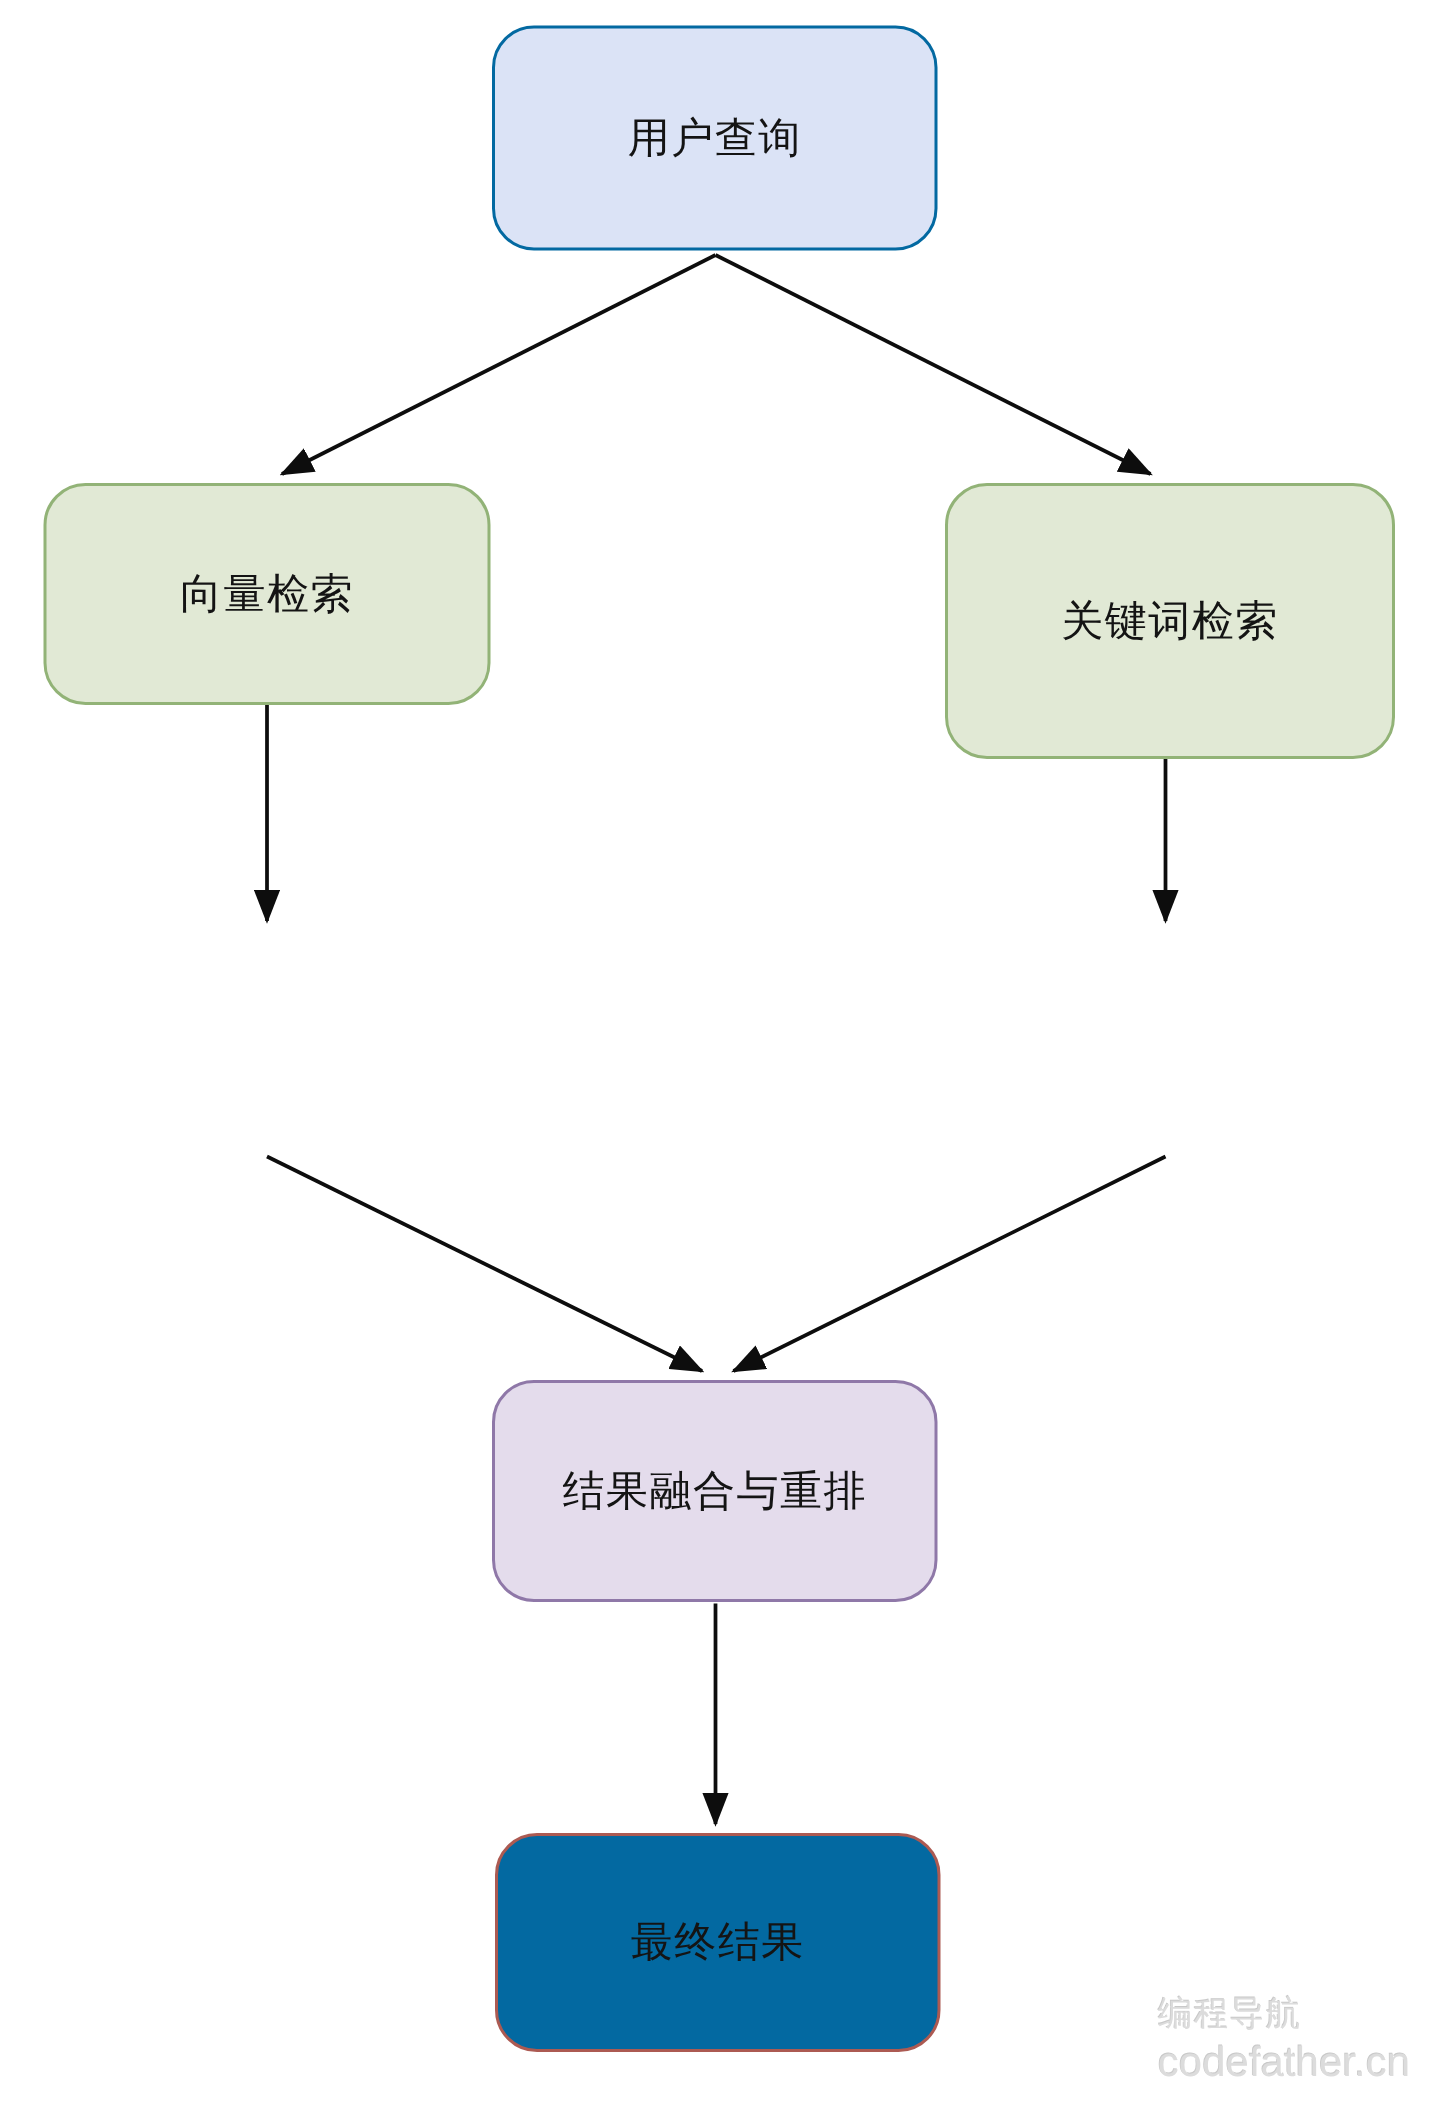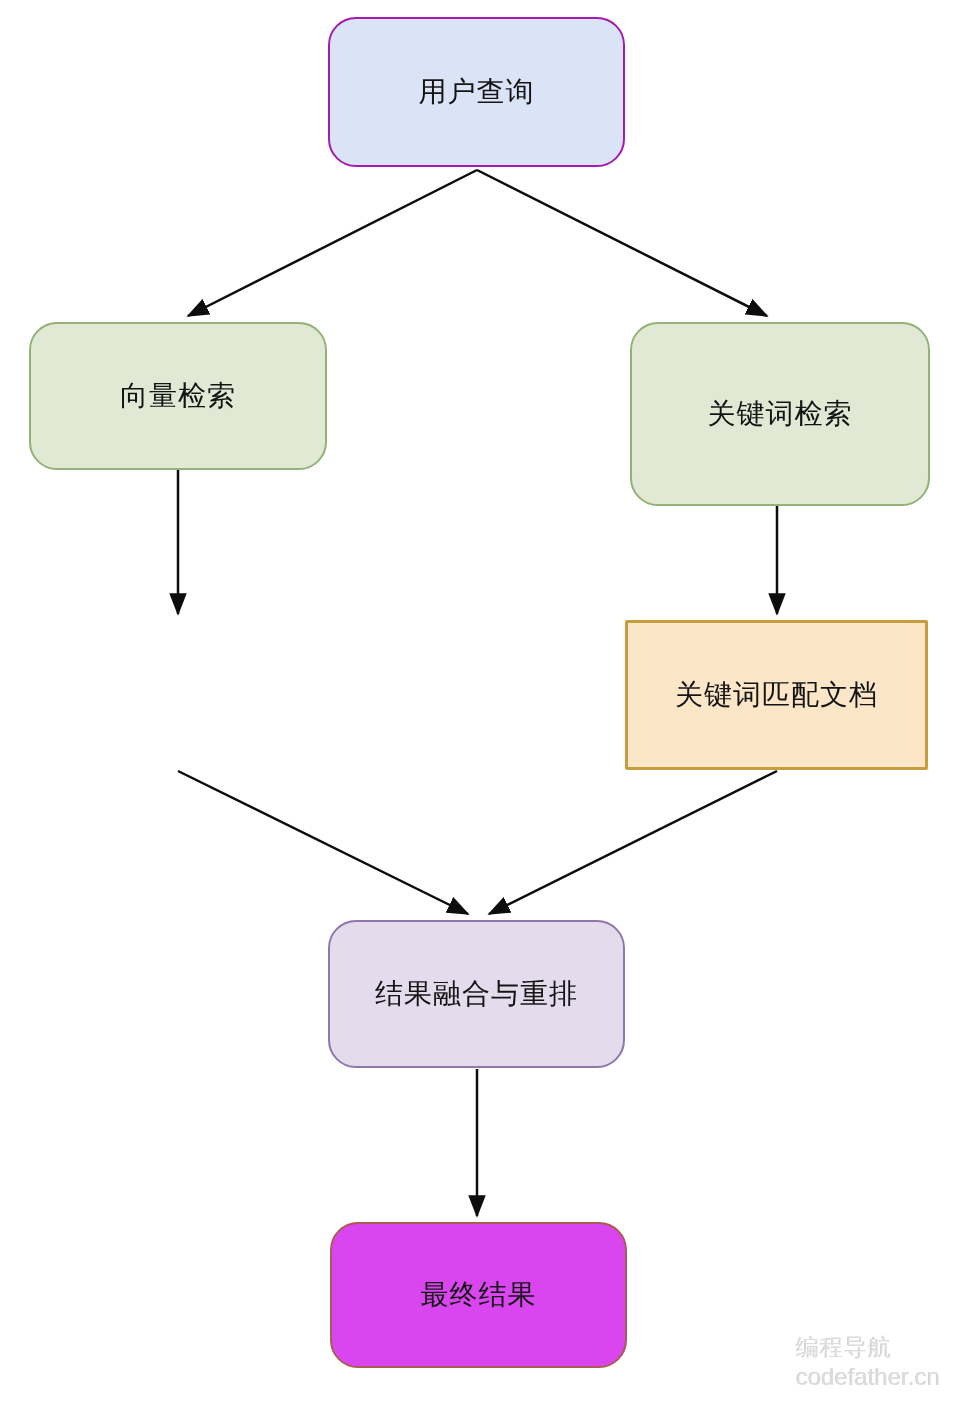--- a/index.html
+++ b/index.html
@@ -30,21 +30,21 @@
     justify-content: center;
     box-sizing: border-box;
     font-size: 28px;
     color: #141414;
     letter-spacing: 1px;
     text-align: center;
   }
   .node-user-query {
     left: 328px; top: 17px; width: 297px; height: 150px;
     background: #dbe3f6;
-    border: 2px solid #a21caf;
+    border: 2px solid #0369a1;
     border-radius: 28px;
   }
   .node-vector-retrieval {
     left: 29px; top: 322px; width: 298px; height: 148px;
     background: #e1e9d5;
     border: 2px solid #92b377;
     border-radius: 28px;
     text-align: right;
   }
   .node-keyword-retrieval {
@@ -67,37 +67,37 @@
   }
   .node-fusion-rerank {
     left: 328px; top: 920px; width: 297px; height: 148px;
     background: #e4dcec;
     border: 2px solid #8f78a8;
     border-radius: 28px;
     text-align: right;
   }
   .node-final-result {
     left: 330px; top: 1222px; width: 297px; height: 146px;
-    background: #d946ef;
+    background: #0369a1;
     border: 2.5px solid #ac5a52;
     border-radius: 28px;
     align-items: center;
   }
   .watermark {
     position: absolute;
     right: 18px;
     bottom: 10px;
     text-align: left;
     color: #dcdcdc;
     text-shadow: 1px 1px 0 #ffffff, -0.5px -0.5px 0 #c9c9c9;
     line-height: 1.25;
     user-select: none;
   }
   .watermark .wm-line1 { font-size: 23px; letter-spacing: 1px; }
-  .watermark .wm-line2 { font-size: 24px; }
+  .watermark .wm-line2 { font-size: 28px; }
 </style>
 </head>
 <body>
 
 <div class="canvas">
 
   <svg class="edges-layer" width="958" height="1402" viewBox="0 0 958 1402" xmlns="http://www.w3.org/2000/svg">
     <defs>
       <marker id="arrowhead" markerWidth="9" markerHeight="7" refX="8.3" refY="3.5" orient="auto" markerUnits="strokeWidth">
         <path d="M0,0 L9,3.5 L0,7 Z" fill="#0d0d0d"></path>
@@ -120,23 +120,20 @@
 
   <div class="node node-vector-retrieval">
     <span>向量检索</span>
   </div>
 
   <div class="node node-keyword-retrieval">
     <span>关键词检索</span>
   </div>
 
 
-  <div class="node node-keyword-docs">
-    <span>关键词匹配文档</span>
-  </div>
 
   <div class="node node-fusion-rerank">
     <span>结果融合与重排</span>
   </div>
 
   <div class="node node-final-result">
     <span>最终结果</span>
   </div>
 
   <div class="watermark">

